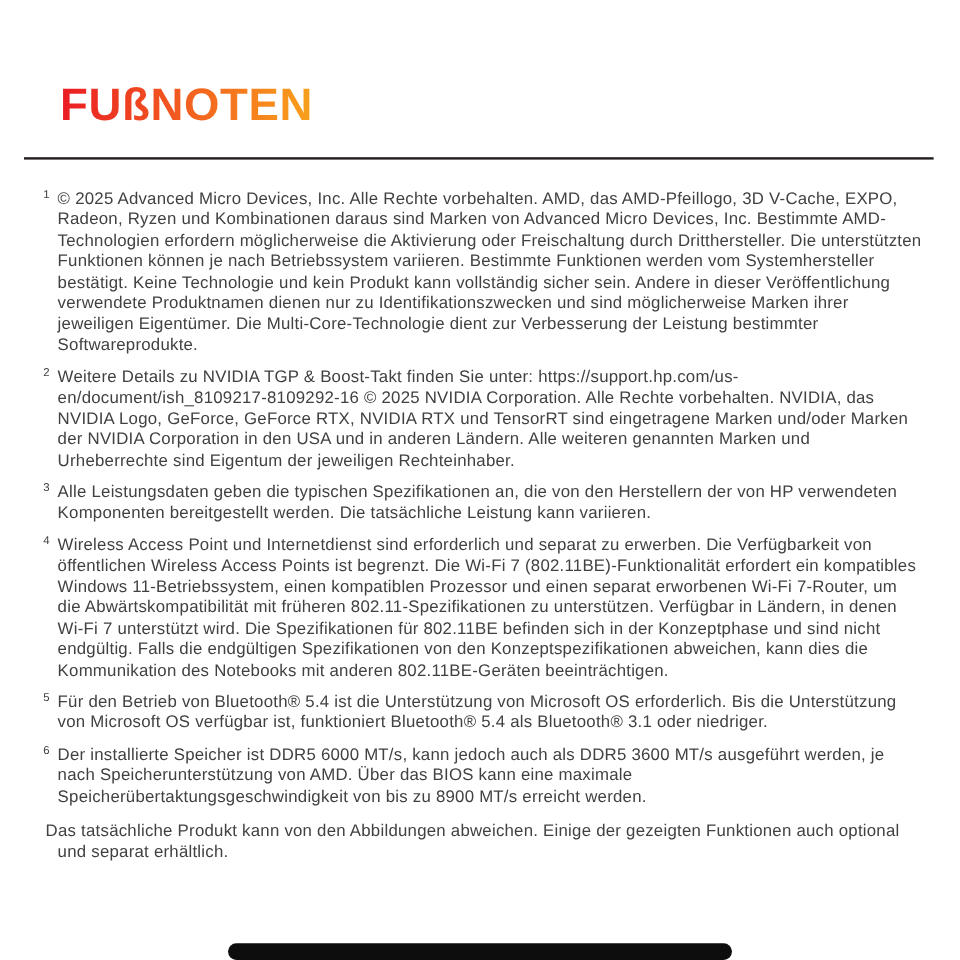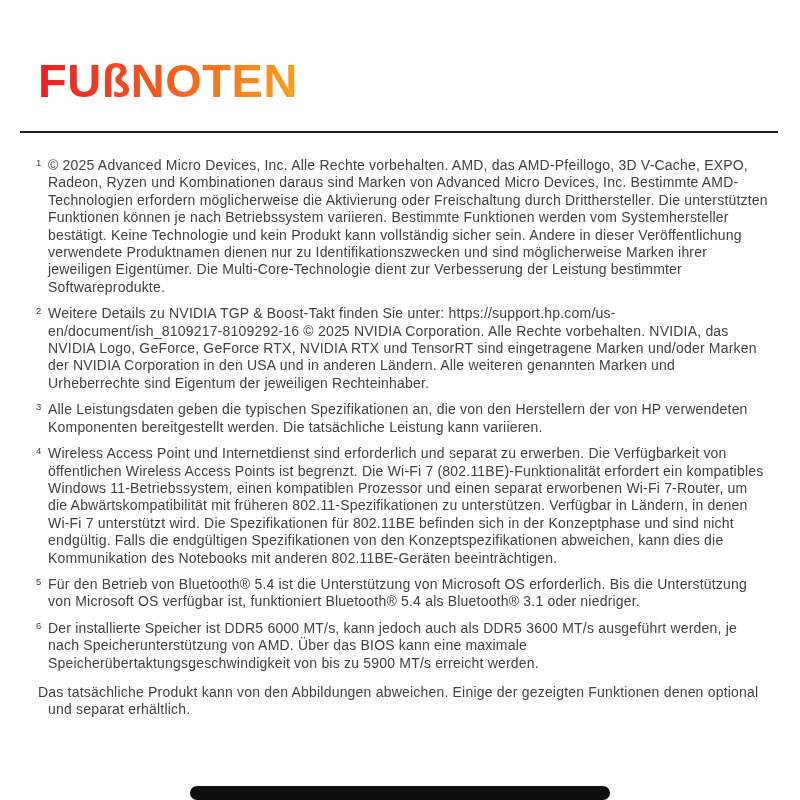--- a/index.html
+++ b/index.html
@@ -14,22 +14,22 @@
   .page {
     position: relative;
     width: 800px;
     height: 800px;
     background: #ffffff;
   }
   .page-title {
     position: absolute;
     top: 57px;
     left: 38px;
-    margin: 0;
-    font-size: 47px;
+    margin: 12px;
+    font-size: 38px;
     line-height: 1;
     font-weight: 800;
     letter-spacing: 0.5px;
     background: linear-gradient(90deg, #ea1c24 0%, #f3661f 55%, #f9a11b 100%);
     -webkit-background-clip: text;
     background-clip: text;
     -webkit-text-fill-color: transparent;
     color: transparent;
   }
   .rule {
@@ -109,22 +109,22 @@
       <span class="footnote-text">Wireless Access Point und Internetdienst sind erforderlich und separat zu erwerben. Die Verfügbarkeit von öffentlichen Wireless Access Points ist begrenzt. Die Wi-Fi 7 (802.11BE)-Funktionalität erfordert ein kompatibles Windows 11-Betriebssystem, einen kompatiblen Prozessor und einen separat erworbenen Wi-Fi 7-Router, um die Abwärtskompatibilität mit früheren 802.11-Spezifikationen zu unterstützen. Verfügbar in Ländern, in denen Wi-Fi 7 unterstützt wird. Die Spezifikationen für 802.11BE befinden sich in der Konzeptphase und sind nicht endgültig. Falls die endgültigen Spezifikationen von den Konzeptspezifikationen abweichen, kann dies die Kommunikation des Notebooks mit anderen 802.11BE-Geräten beeinträchtigen.</span>
     </div>
 
     <div class="footnote">
       <span class="marker">5</span>
       <span class="footnote-text">Für den Betrieb von Bluetooth® 5.4 ist die Unterstützung von Microsoft OS erforderlich. Bis die Unterstützung von Microsoft OS verfügbar ist, funktioniert Bluetooth® 5.4 als Bluetooth® 3.1 oder niedriger.</span>
     </div>
 
     <div class="footnote">
       <span class="marker">6</span>
-      <span class="footnote-text">Der installierte Speicher ist DDR5 6000 MT/s, kann jedoch auch als DDR5 3600 MT/s ausgeführt werden, je nach Speicherunterstützung von AMD. Über das BIOS kann eine maximale Speicherübertaktungsgeschwindigkeit von bis zu 5900 MT/s erreicht werden.</span>
+      <span class="footnote-text">Der installierte Speicher ist DDR5 6000 MT/s, kann jedoch auch als DDR5 3600 MT/s ausgeführt werden, je nach Speicherunterstützung von AMD. Über das BIOS kann eine maximale Speicherübertaktungsgeschwindigkeit von bis zu 8900 MT/s erreicht werden.</span>
     </div>
 
-    <div class="disclaimer">Das tatsächliche Produkt kann von den Abbildungen abweichen. Einige der gezeigten Funktionen denen optional und separat erhältlich.</div>
+    <div class="disclaimer">Das tatsächliche Produkt kann von den Abbildungen abweichen. Einige der gezeigten Funktionen auch optional und separat erhältlich.</div>
 
   </div>
 
   <div class="bottom-bar"></div>
 
 </div>
 
 </body></html>

